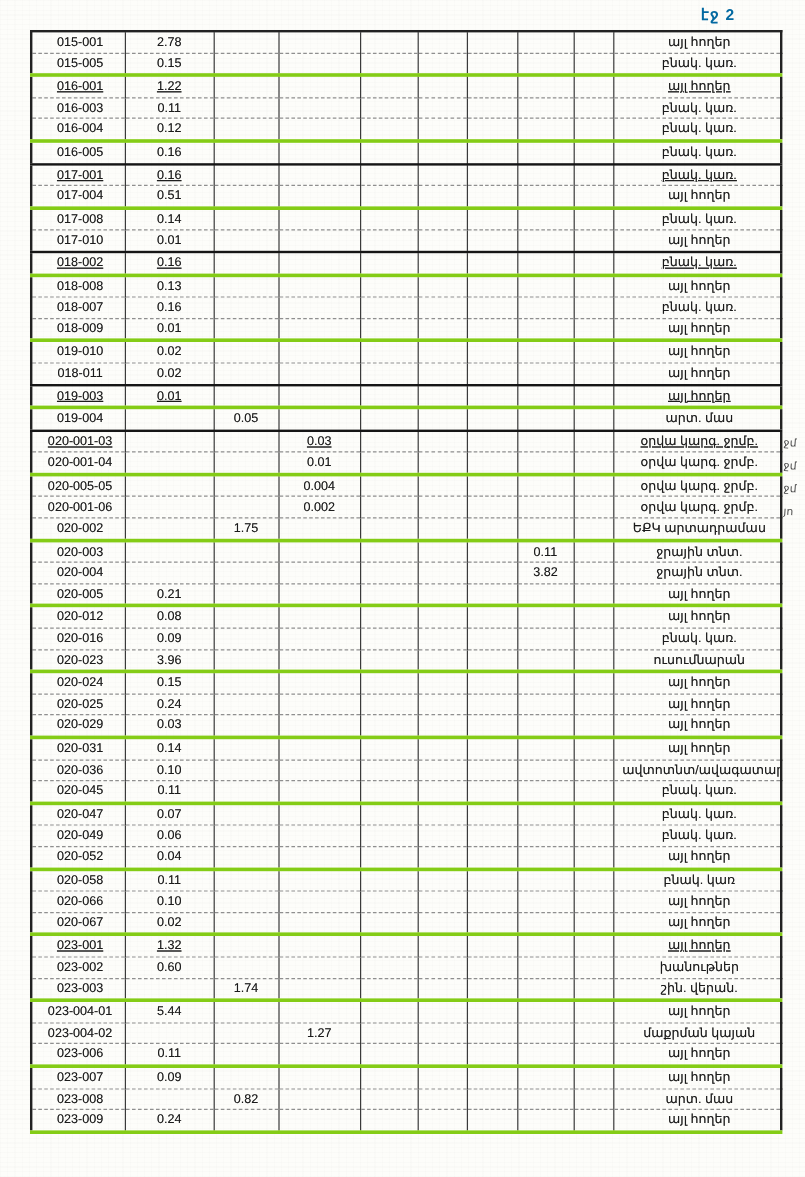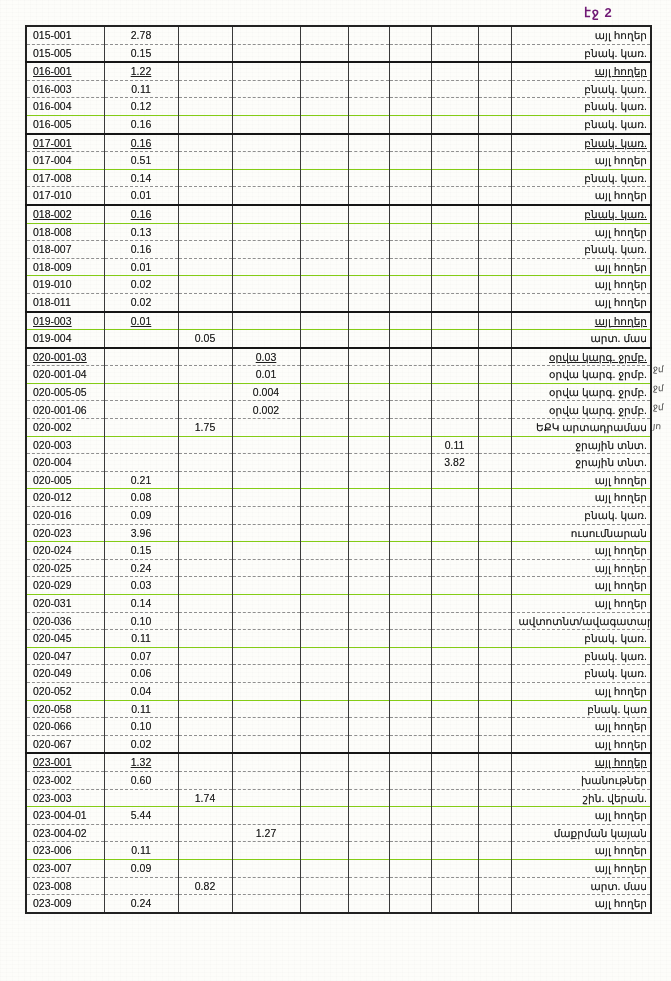--- a/index.html
+++ b/index.html
@@ -13,46 +13,46 @@
   }
   
   body::before{
     content:"";position:absolute;inset:0;pointer-events:none;
     background:
       repeating-linear-gradient(0deg, rgba(120,120,120,0.025) 0 1px, transparent 1px 4px),
       repeating-linear-gradient(90deg, rgba(120,120,120,0.02) 0 1px, transparent 1px 6px);
   }
   .page-number{
     position:absolute;top:5px;left:584px;
-    font-size:13px;font-weight:bold;color:#701a75;
+    font-size:13px;font-weight:bold;color:#0369a1;
     letter-spacing:1px;
   }
   .land-table{
     position:absolute;left:25px;top:25px;
     border-collapse:collapse;table-layout:fixed;
     width:625px;
     border:2px solid #222;
   }
   .land-table td{
     border-left:1px solid #3a3a3a;
     height:16.6px;
     padding:0 3px;
     font-size:10.5px;
     line-height:1;
     white-space:nowrap;
     overflow:hidden;
     color:#1b1b1b;
     text-shadow:0 0 0.5px rgba(40,40,40,0.55);
   }
   .land-table tr{border-bottom:1px dashed #8f8f8f;}
-  .land-table tr.line-solid{border-bottom:1px solid #84cc16;}
+  .land-table tr.line-solid{border-bottom:3px solid #84cc16;}
   .land-table tr.group{border-top:2px solid #161616;text-decoration:underline;}
-  td.code-cell{padding-left:6px;text-align:left;}
+  td.code-cell{padding-left:6px;text-align:center;}
   td.value-cell{text-align:center;}
-  td.desc-cell{padding-left:7px;text-align:right;}
+  td.desc-cell{padding-left:7px;text-align:center;}
   .margin-note{
     position:absolute;left:653px;
     font-size:9px;color:#4a4a4a;
     transform:rotate(4deg);
     white-space:nowrap;
   }
 </style>
 </head>
 <body>
 

